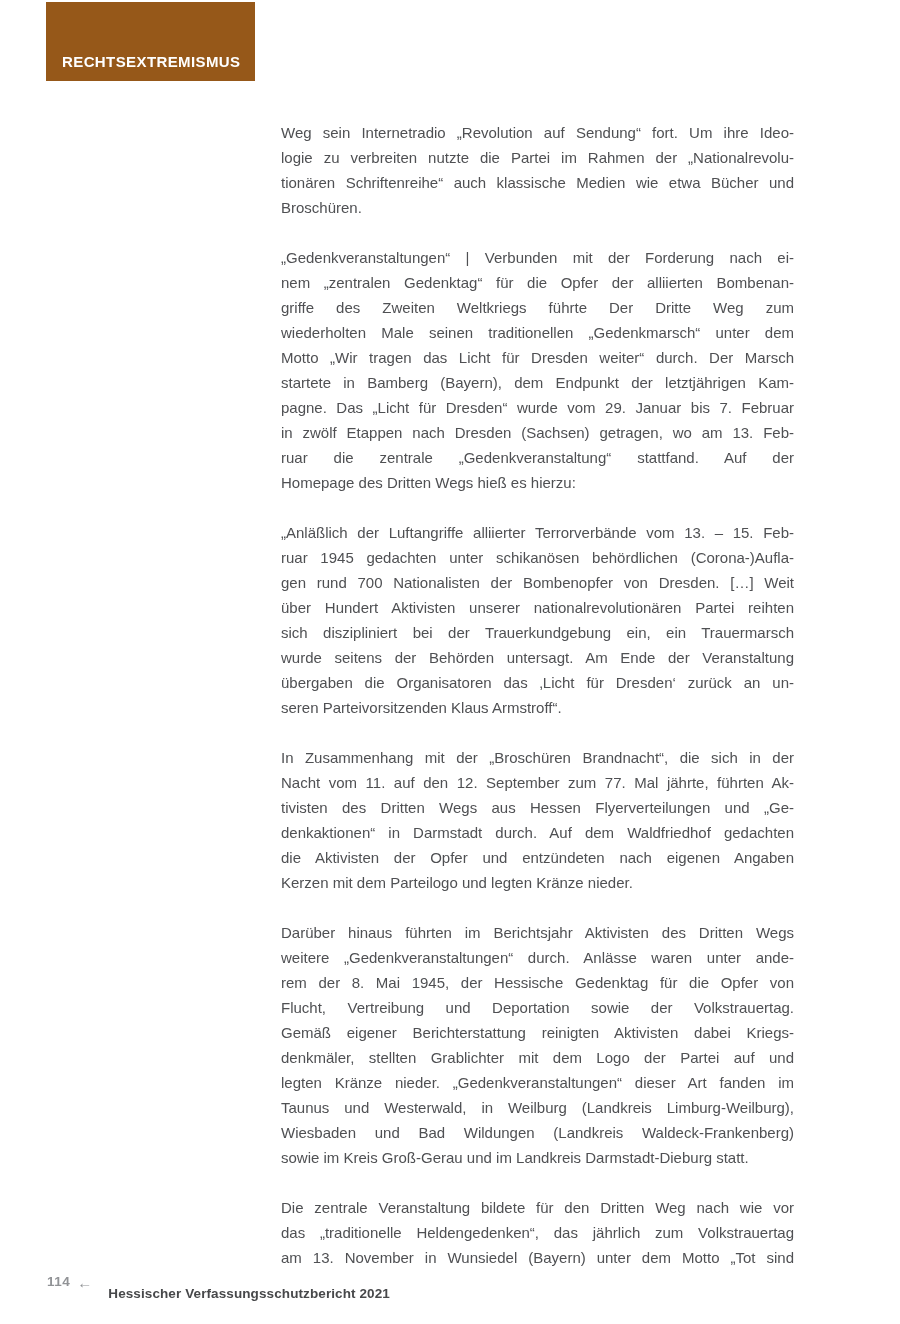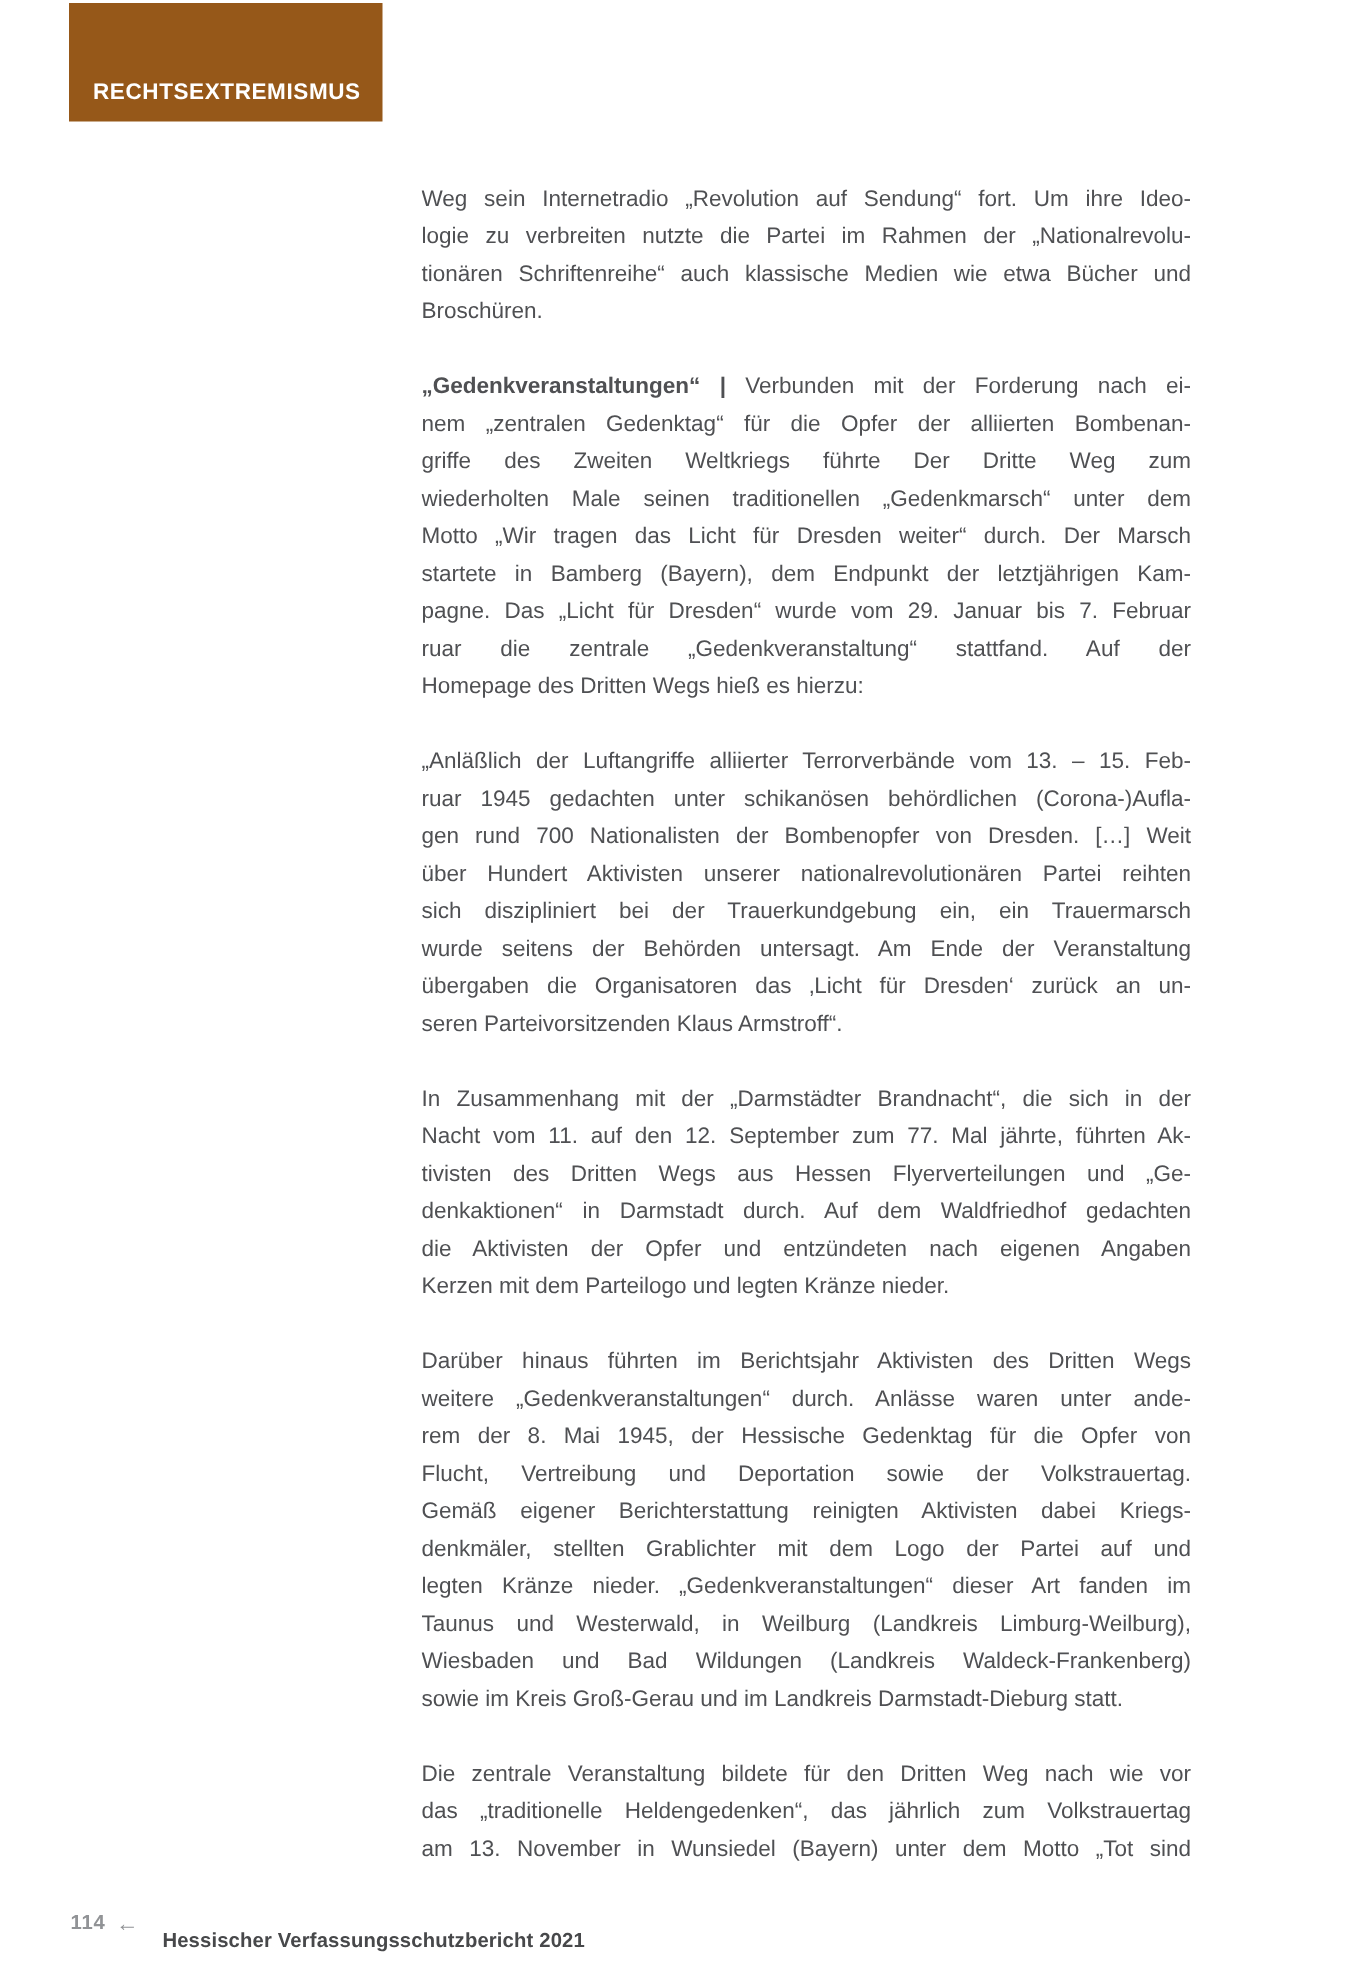--- a/index.html
+++ b/index.html
@@ -35,21 +35,21 @@
   .line {
     font-size: 15px; line-height: 25px; height: 25px;
     color: var(--body-text);
     text-align: justify;
     text-align-last: justify;
     text-justify: inter-word;
     overflow: hidden;
     white-space: normal;
   }
   .line.last { text-align-last: left; }
-  .line strong { font-weight: 700; }
+  .line strong { font-weight: 400; }
 
   .page-footer {
     position: absolute; left: 47px; top: 1274px;
     display: flex; align-items: flex-start;
     font-size: 13.5px;
   }
   .page-number { color: var(--footer-gray); font-weight: 700; letter-spacing: 0.5px; }
   .back-arrow { color: var(--footer-gray); margin-left: 7px; font-size: 15px; font-weight: 400; }
   .report-title { color: var(--title-gray); font-weight: 700; margin-left: 16px; letter-spacing: 0.1px; margin-top: 12px; }
 </style>
@@ -70,35 +70,36 @@
         <div class="line last">Broschüren.</div>
       </div>
       <div class="paragraph">
         <div class="line"><strong>„Gedenkveranstaltungen“ |</strong> Verbunden mit der Forderung nach ei-</div>
         <div class="line">nem „zentralen Gedenktag“ für die Opfer der alliierten Bombenan-</div>
         <div class="line">griffe des Zweiten Weltkriegs führte Der Dritte Weg zum</div>
         <div class="line">wiederholten Male seinen traditionellen „Gedenkmarsch“ unter dem</div>
         <div class="line">Motto „Wir tragen das Licht für Dresden weiter“ durch. Der Marsch</div>
         <div class="line">startete in Bamberg (Bayern), dem Endpunkt der letztjährigen Kam-</div>
         <div class="line">pagne. Das „Licht für Dresden“ wurde vom 29. Januar bis 7. Februar</div>
+        <div class="line">in zwölf Etappen nach Dresden (Sachsen) getragen, wo am 13. Feb-</div>
         <div class="line">ruar die zentrale „Gedenkveranstaltung“ stattfand. Auf der</div>
         <div class="line last">Homepage des Dritten Wegs hieß es hierzu:</div>
       </div>
       <div class="paragraph italic">
         <div class="line">„Anläßlich der Luftangriffe alliierter Terrorverbände vom 13. – 15. Feb-</div>
         <div class="line">ruar 1945 gedachten unter schikanösen behördlichen (Corona-)Aufla-</div>
         <div class="line">gen rund 700 Nationalisten der Bombenopfer von Dresden. […] Weit</div>
         <div class="line">über Hundert Aktivisten unserer nationalrevolutionären Partei reihten</div>
         <div class="line">sich diszipliniert bei der Trauerkundgebung ein, ein Trauermarsch</div>
         <div class="line">wurde seitens der Behörden untersagt. Am Ende der Veranstaltung</div>
         <div class="line">übergaben die Organisatoren das ‚Licht für Dresden‘ zurück an un-</div>
         <div class="line last">seren Parteivorsitzenden Klaus Armstroff“.</div>
       </div>
       <div class="paragraph">
-        <div class="line">In Zusammenhang mit der „Darmstädter Brandnacht“, die sich in der</div>
+        <div class="line">In Zusammenhang mit der „Broschüren Brandnacht“, die sich in der</div>
         <div class="line">Nacht vom 11. auf den 12. September zum 77. Mal jährte, führten Ak-</div>
         <div class="line">tivisten des Dritten Wegs aus Hessen Flyerverteilungen und „Ge-</div>
         <div class="line">denkaktionen“ in Darmstadt durch. Auf dem Waldfriedhof gedachten</div>
         <div class="line">die Aktivisten der Opfer und entzündeten nach eigenen Angaben</div>
         <div class="line last">Kerzen mit dem Parteilogo und legten Kränze nieder.</div>
       </div>
       <div class="paragraph">
         <div class="line">Darüber hinaus führten im Berichtsjahr Aktivisten des Dritten Wegs</div>
         <div class="line">weitere „Gedenkveranstaltungen“ durch. Anlässe waren unter ande-</div>
         <div class="line">rem der 8. Mai 1945, der Hessische Gedenktag für die Opfer von</div>

